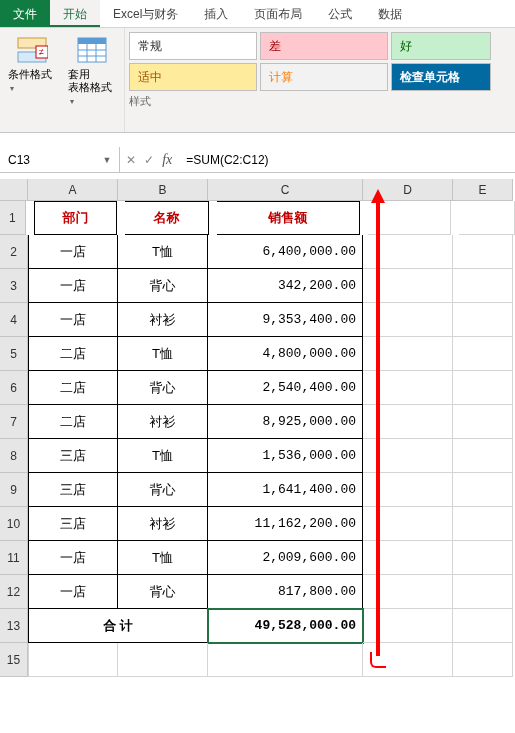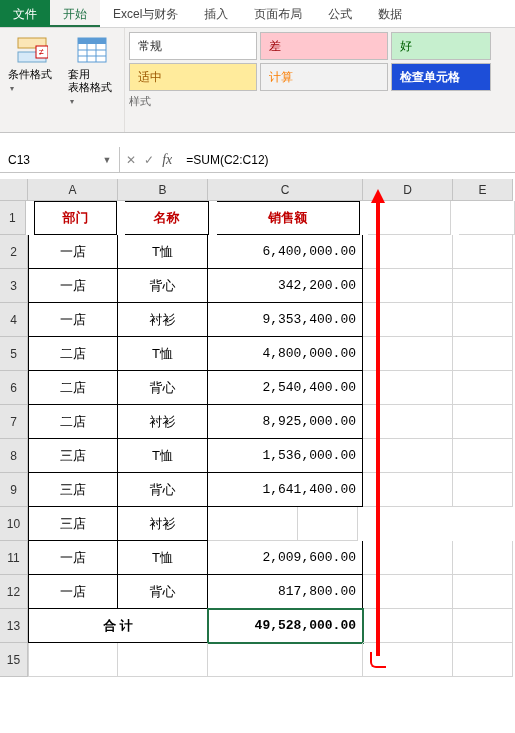--- a/index.html
+++ b/index.html
@@ -23,21 +23,21 @@
 
 .style-groupB { flex: 1; display: flex; flex-direction: column; padding: 4px 12px 2px 4px; }
 .style-rows { display: flex; flex-direction: column; gap: 3px; }
 .style-row { display: flex; gap: 3px; }
 .style-box { height: 28px; display: flex; align-items: center; padding: 0 8px; font-size: 12px; border: 1px solid #bfbfbf; }
 .style-normal { background: #fff; color: #333; width: 128px; }
 .style-bad { background: #ffc7ce; color: #9c0006; width: 128px; }
 .style-good { background: #c6efce; color: #006100; width: 100px; }
 .style-neutral { background: #ffeb9c; color: #9c5700; width: 128px; }
 .style-calc { background: #f2f2f2; color: #fa7d00; width: 128px; }
-.style-check { background: #1d4ed8; color: #fff; width: 100px; font-weight: bold; }
+.style-check { background: #0369a1; color: #fff; width: 100px; font-weight: bold; }
 
 
 .formula-area { display: flex; height: 26px; border-bottom: 1px solid #c4c4c4; font-size: 12px; align-items: stretch; margin-top: 14px; }
 .name-box { width: 120px; display: flex; align-items: center; padding: 0 4px 0 8px; border-right: 1px solid #c4c4c4; background: #fff; }
 .name-box-text { flex: 1; }
 .name-box-dd { width: 16px; text-align: center; color: #666; cursor: pointer; font-size: 9px; }
 .fx-tools { display: flex; align-items: center; padding: 0 6px; gap: 8px; color: #888; }
 .fx-tools span { cursor: pointer; }
 .fx-label { font-style: italic; font-family: "Times New Roman", serif; font-size: 14px; color: #555; }
 .formula-input { flex: 1; display: flex; align-items: center; padding: 0 8px; }
@@ -241,20 +241,21 @@
       <div class="cell a">三店</div>
       <div class="cell b">背心</div>
       <div class="cell c">1,641,400.00</div>
       <div class="cell d"></div>
       <div class="cell e"></div>
     </div>
     <div class="row">
       <div class="row-h">10</div>
       <div class="cell a">三店</div>
       <div class="cell b">衬衫</div>
+      <div class="cell c">11,162,200.00</div>
       <div class="cell d"></div>
       <div class="cell e"></div>
     </div>
     <div class="row">
       <div class="row-h">11</div>
       <div class="cell a">一店</div>
       <div class="cell b">T恤</div>
       <div class="cell c">2,009,600.00</div>
       <div class="cell d"></div>
       <div class="cell e"></div>

